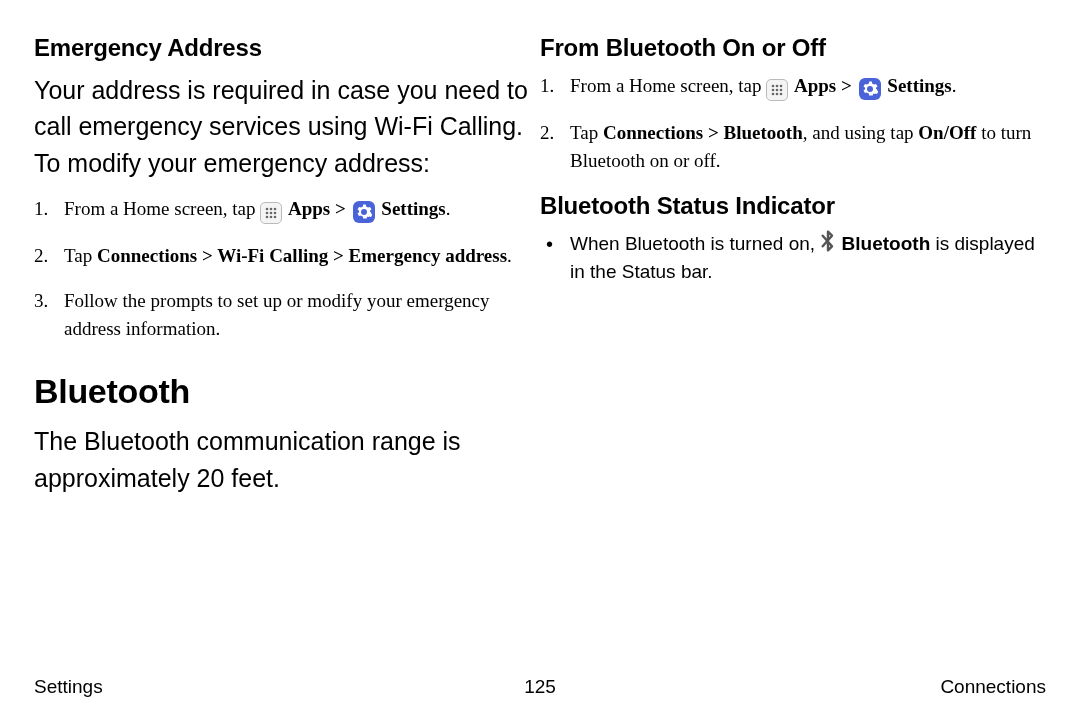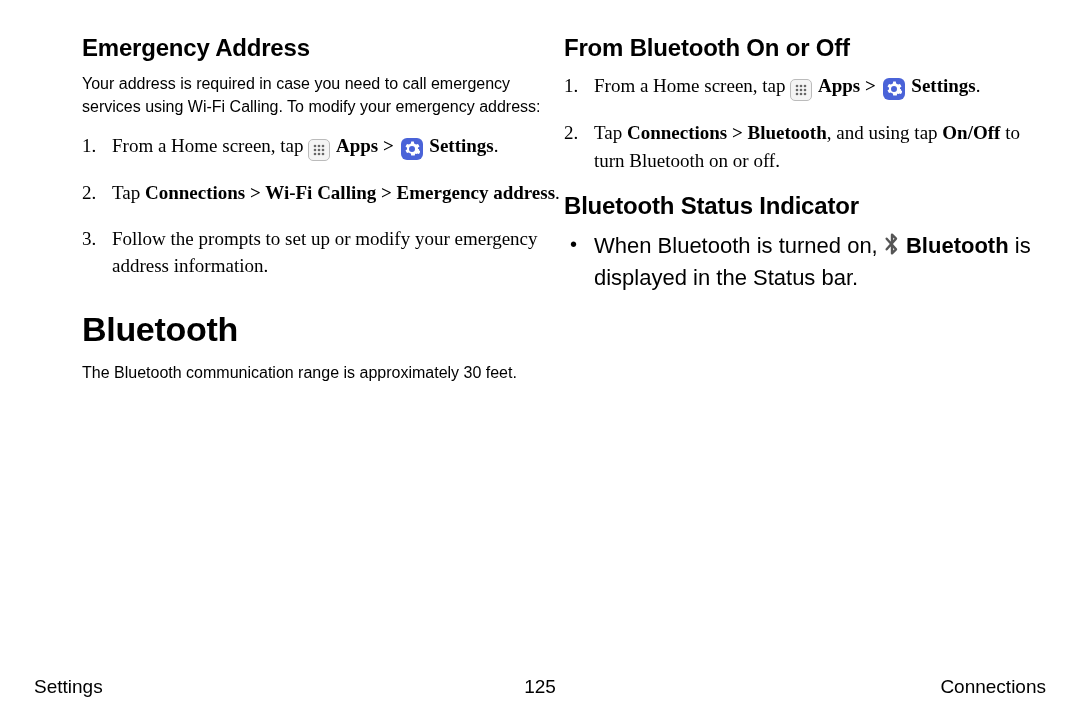--- a/index.html
+++ b/index.html
@@ -8,41 +8,40 @@
     width: 1080px;
     height: 720px;
     position: relative;
     padding: 32px 34px 22px 34px;
     display: flex;
     flex-direction: column;
   }
   .columns {
     flex: 1;
     display: flex;
-    margin-left: 48px;
   }
   .col {
     width: 50%;
   }
   .h2 {
     font-size: 24px;
     font-weight: 700;
     margin-top: 2px;
     margin-bottom: 10px;
     letter-spacing: -0.2px;
   }
   .h1 {
     font-size: 34px;
     font-weight: 700;
     margin-top: 30px;
     margin-bottom: 12px;
     letter-spacing: -0.3px;
   }
   .para {
-    font-size: 16px;
+    font-size: 25px;
     line-height: 1.45;
     margin-bottom: 18px;
   }
   .para-tight { margin-bottom: 14px; }
   ol.num-list {
     list-style: none;
     counter-reset: item;
     padding-left: 0;
   }
   ol.num-list > li {
@@ -58,21 +57,21 @@
     content: counter(item) ".";
     position: absolute;
     left: 0;
     top: 0;
   }
   ul.bullet-list {
     list-style: none;
     padding-left: 0;
   }
   ul.bullet-list > li {
-    font-size: 22px;
+    font-size: 19px;
     line-height: 1.45;
     padding-left: 30px;
     position: relative;
   }
   ul.bullet-list > li::before {
     content: "•";
     position: absolute;
     left: 6px;
     top: 0;
     font-size: 20px;
@@ -149,21 +148,21 @@
               </svg>
             </span><span class="b"> Settings</span><span>.</span>
         </li>
         <li>
           <span>Tap </span><span class="b">Connections &gt; Wi‑Fi Calling &gt; Emergency address</span><span>.</span>
         </li>
         <li>Follow the prompts to set up or modify your emergency address information.</li>
       </ol>
 
       <div class="h1">Bluetooth</div>
-      <p class="para">The Bluetooth communication range is approximately 30 feet.</p>
+      <p class="para">The Bluetooth communication range is approximately 20 feet.</p>
     </div>
 
     <div class="col">
       <div class="h2">From Bluetooth On or Off</div>
 
       <ol class="num-list">
         <li>
           <span>From a Home screen, tap </span><span class="icon apps-icon">
               <svg viewBox="0 0 14 14">
                 <g fill="#666">

